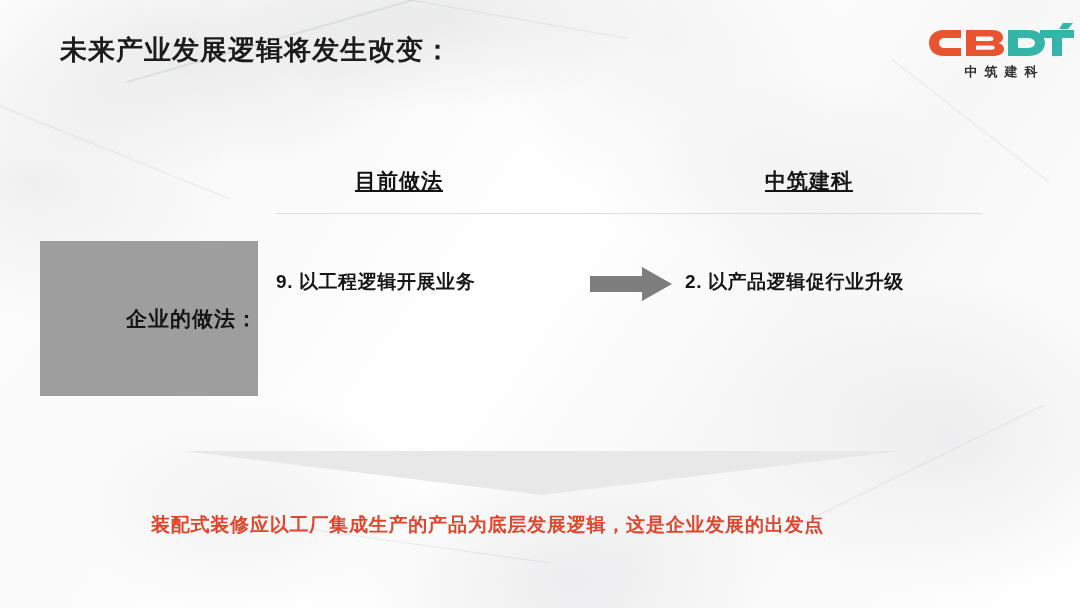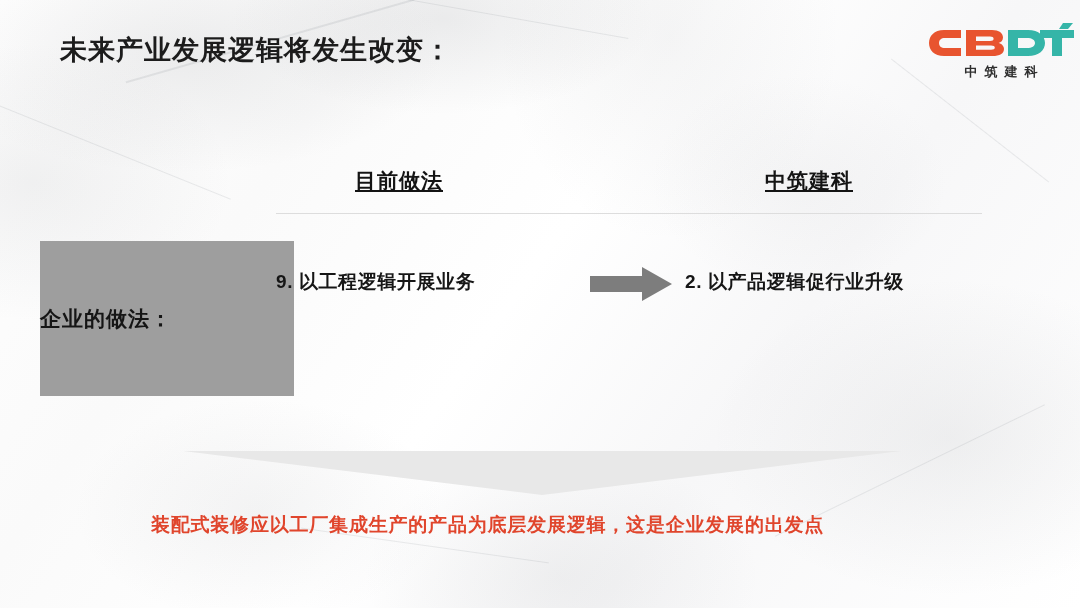--- a/index.html
+++ b/index.html
@@ -55,23 +55,23 @@
   }
   #head-current{ left:355px; }
   #head-future { left:765px; }
   #divider{
     position:absolute; left:276px; top:213px; width:706px; height:1px;
     background:#dddddd;
   }
 
   
   #gray-box{
-    position:absolute; left:40px; top:241px; width:254px; height:155px;
+    position:absolute; left:40px; top:241px; width:218px; height:155px;
     background:#9e9e9e;
-    display:flex; align-items:center; justify-content:flex-start;
+    display:flex; align-items:center; justify-content:flex-end;
   }
   #gray-box-label{
     font-size:21px; font-weight:bold; color:#151515; letter-spacing:1px;
     white-space:nowrap;
   }
 
   
   .row{ position:absolute; left:276px; width:706px; height:40px; }
   #row-1{ top:262px; }
   #row-2{ top:360px; }

